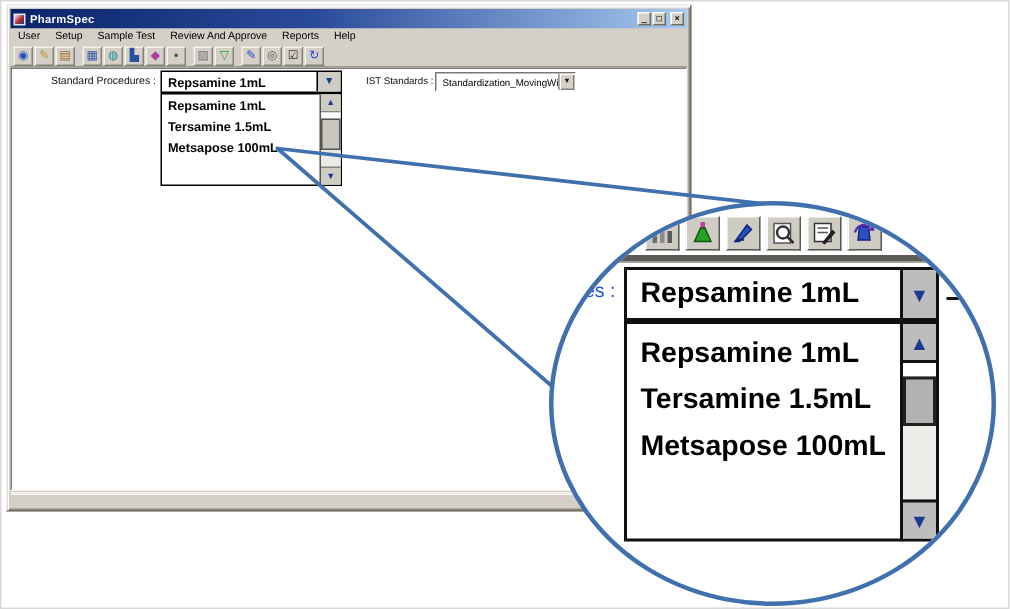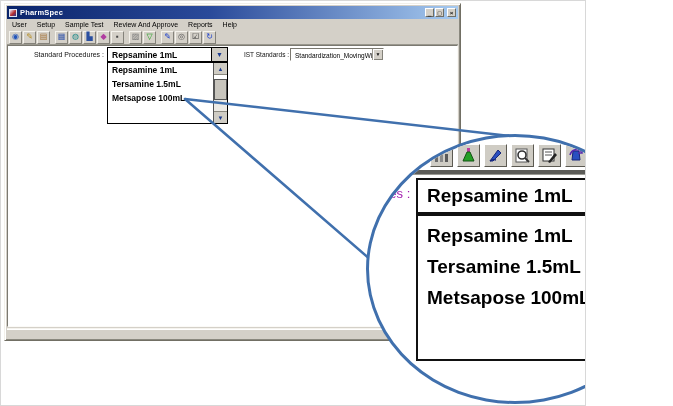--- a/index.html
+++ b/index.html
@@ -1,18 +1,18 @@
 <!DOCTYPE html>
 <html><head>
 <meta charset="utf-8">
 <style>
   * { margin:0; padding:0; box-sizing:border-box; }
   html,body { background:#fff; }
   body { font-family:"Liberation Sans", sans-serif; }
-  .canvas { position:relative; width:586px; height:406px; background:#fff; border:1px solid #d8d8d8; overflow:hidden; }
+  .canvas { position:relative; width:673px; height:406px; background:#fff; border:1px solid #d8d8d8; overflow:hidden; }
 
   
   .window { position:absolute; left:3px; top:2px; width:457px; height:338px;
     background:#d4d0c8; border:1px solid #716f64; border-top-color:#f2f0ea; border-left-color:#f2f0ea;
     box-shadow: inset 1px 1px 0 #fff, inset -1px -1px 0 #8a887e; }
   .titlebar { position:absolute; left:2px; top:2px; right:2px; height:13px;
     background:linear-gradient(90deg,#0a246a 0%, #2a4a9a 45%, #a6caf0 100%);
     display:flex; align-items:center; padding:0 2px; }
   .app-icon { width:8px; height:8px; background:linear-gradient(135deg,#e8e8ff 0%, #b52a2a 55%, #24359a 100%);
     border:1px solid #dfe4f2; margin-right:3px; flex:none; }
@@ -79,21 +79,21 @@
   svg.lines { position:absolute; left:0; top:0; width:673px; height:406px; pointer-events:none; }
 
   
   .ellipse { position:absolute; left:365px; top:133px; width:298px; height:270px;
     background:#fff; border:3px solid #4070ad; border-radius:50%; overflow:hidden; }
   .mag-toolbar { position:absolute; left:61px; top:7px; display:flex; gap:4px; }
   .mag-tbtn { width:23px; height:23px; background:#cfccc4; border:1px solid;
     border-color:#fff #5c5a52 #5c5a52 #fff; display:flex; align-items:center; justify-content:center; padding:0; }
   .mag-band { position:absolute; left:0px; top:33px; width:290px; height:5px; background:#5c5c58;
     border-bottom:1px solid #9b9b95; }
-  .mag-frag { position:absolute; left:16px; top:49px; font-size:13px; color:#a21caf; }
+  .mag-frag { position:absolute; left:16px; top:49px; font-size:13px; color:#1d4ed8; }
   .mag-combo { position:absolute; left:47px; top:41px; width:186px; height:36px;
     background:#fff; border:2px solid #111; display:flex; align-items:center; }
   .mag-combo-text { font-size:19px; font-weight:bold; padding-left:9px; white-space:nowrap; }
   .mag-combo-btn { position:absolute; left:231px; top:41px; width:26px; height:36px;
     background:#bdbdbd; border:2px solid #111; display:flex; align-items:center; justify-content:center; }
   .mag-arr { color:#1b3a8f; font-size:13px; line-height:13px; }
   .mag-list { position:absolute; left:47px; top:77px; width:186px; height:147px;
     background:#fff; border:2px solid #111; padding-top:5px; }
   .mag-opt { font-size:19px; font-weight:bold; padding-left:9px; height:31px; line-height:30px; white-space:nowrap; }
   .mag-sb { position:absolute; left:231px; top:77px; width:26px; height:147px;

